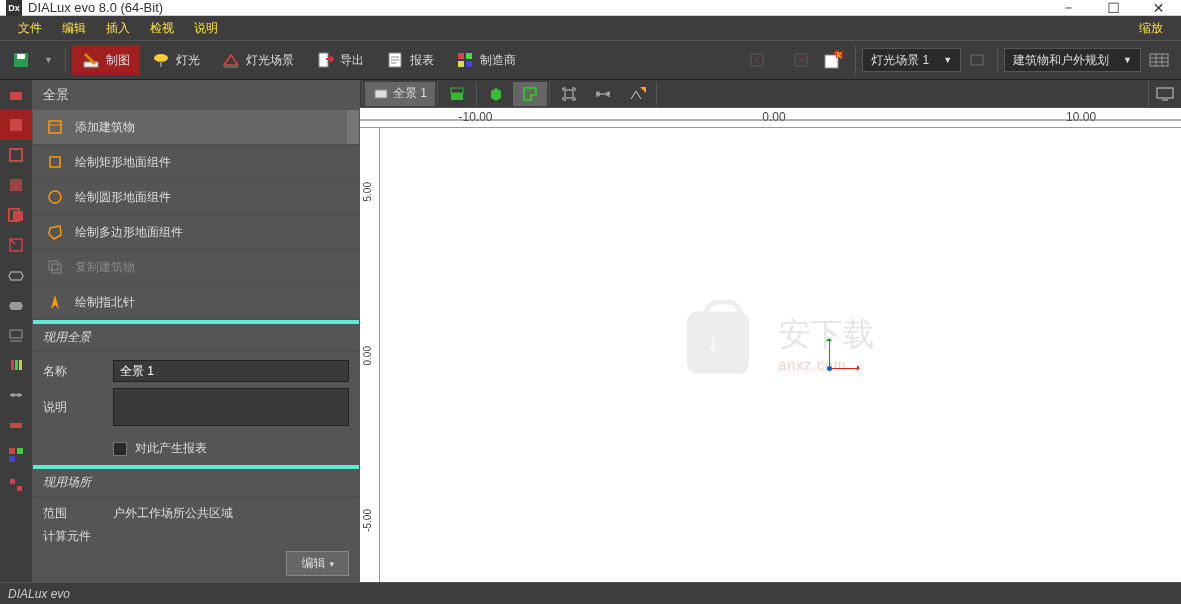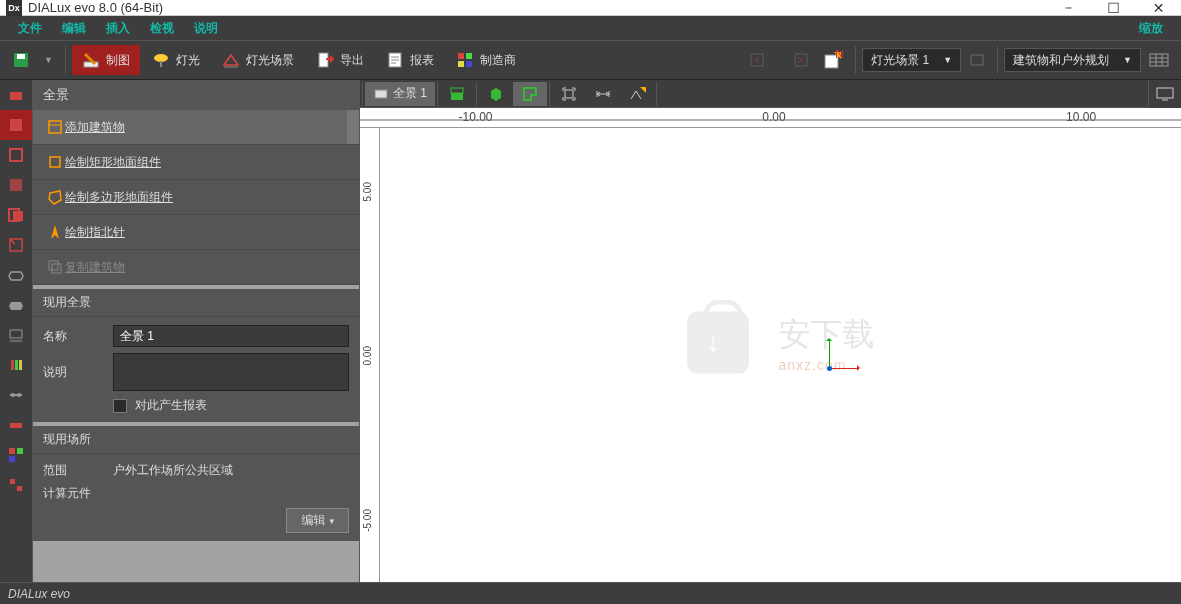--- a/index.html
+++ b/index.html
@@ -3,52 +3,52 @@
 <meta charset="utf-8">
 <style>
 * { margin: 0; padding: 0; box-sizing: border-box; font-family: "Microsoft YaHei", sans-serif; font-size: 12px; }
 body { background: #3d3d3d; width: 1181px; height: 604px; overflow: hidden; display: flex; flex-direction: column; }
 .titlebar { background: #fff; height: 16px; display: flex; align-items: center; padding: 0 0 0 6px; border-bottom: 1px solid #ccc; }
 .titlebar .logo { width: 16px; height: 16px; background: #333; color: #fff; font-size: 9px; font-weight: bold; display: flex; align-items: center; justify-content: center; margin-right: 6px; }
 .titlebar .title { flex: 1; font-size: 13px; color: #333; }
 .titlebar .win-controls { display: flex; }
 .titlebar .win-btn { width: 45px; height: 28px; display: flex; align-items: center; justify-content: center; font-size: 14px; color: #333; }
 .menubar { background: #3d3d3d; height: 24px; display: flex; align-items: center; padding: 0 8px; }
-.menubar .menu-item { color: #14b8a6; padding: 3px 10px; font-weight: bold; }
+.menubar .menu-item { color: #fde047; padding: 3px 10px; }
 .menubar .spacer { flex: 1; }
 .toolbar { background: #3d3d3d; height: 40px; display: flex; align-items: center; padding: 0 6px; gap: 2px; border-top: 1px solid #555; border-bottom: 1px solid #222; }
 .toolbar .tbtn { display: flex; align-items: center; gap: 6px; padding: 4px 10px; color: #ddd; height: 30px; }
 .toolbar .tbtn.icon-only { padding: 4px 6px; }
 .toolbar .tbtn.active { background: #a02020; }
 .toolbar .sep { width: 1px; height: 28px; background: #555; margin: 0 4px; }
 .toolbar .icon { width: 18px; height: 18px; display: inline-flex; align-items: center; justify-content: center; }
 .dropdown { background: #2a2a2a; border: 1px solid #555; color: #ddd; padding: 3px 8px; display: flex; align-items: center; gap: 14px; height: 24px; }
 .dropdown .arrow { font-size: 9px; }
 .checkbox-sq { width: 14px; height: 14px; border: 1px solid #777; background: #2a2a2a; }
 .main-area { flex: 1; display: flex; overflow: hidden; }
 .left-rail { width: 33px; background: #3d3d3d; display: flex; flex-direction: column; border-right: 1px solid #555; }
 .left-rail .rail-btn { height: 30px; display: flex; align-items: center; justify-content: center; border-bottom: 0; }
 .left-rail .rail-btn.active { background: #a02020; }
 .rail-icon { width: 18px; height: 18px; }
-.side-panel { width: 327px; background: #a3a3a3; display: flex; flex-direction: column; border-right: 1px solid #555; overflow: hidden; }
+.side-panel { width: 327px; background: #5eead4; display: flex; flex-direction: column; border-right: 1px solid #555; overflow: hidden; }
 .panel-header { background: #555; color: #ddd; padding: 6px 10px; font-size: 13px; }
 .tool-list { background: #555; }
-.tool-item { display: flex; align-items: center; padding: 7px 12px; color: #ddd; border-bottom: 1px solid #4a4a4a; position: relative; text-decoration: underline; }
+.tool-item { display: flex; align-items: center; gap: 10px; padding: 7px 12px; color: #ddd; border-bottom: 1px solid #4a4a4a; position: relative; }
 .tool-item.active { background: #666; }
 .tool-item.disabled { color: #888; }
 .tool-item .tool-icon { width: 20px; height: 20px; display: flex; align-items: center; justify-content: center; }
 .scroll-thumb { position: absolute; right: 0; width: 12px; top: 0; background: #777; }
 .section { background: #555; margin-top: 4px; }
-.section-title { background: #555; color: #ddd; padding: 5px 10px; border-bottom: 1px solid #4a4a4a; }
+.section-title { background: #555; color: #ddd; padding: 5px 10px; border-bottom: 1px solid #4a4a4a; font-style: italic; }
 .section-body { padding: 8px 10px; color: #ddd; }
 .form-row { display: flex; align-items: center; gap: 10px; margin-bottom: 6px; }
 .form-row .label { width: 60px; color: #ddd; }
 .form-row .input { flex: 1; background: #3a3a3a; border: 1px solid #222; color: #fff; padding: 3px 6px; height: 22px; }
 .form-row .textarea { flex: 1; background: #3a3a3a; border: 1px solid #222; height: 38px; }
-.check-row { display: flex; align-items: center; gap: 8px; margin-top: 6px; padding-left: 70px; }
+.check-row { display: flex; align-items: center; gap: 8px; margin-top: 14px; padding-left: 70px; }
 .btn-small { background: #666; border: 1px solid #888; color: #ddd; padding: 3px 14px; display: inline-flex; align-items: center; gap: 4px; }
 .canvas-area { flex: 1; display: flex; flex-direction: column; background: #fff; position: relative; }
 .canvas-toolbar { height: 28px; background: #3d3d3d; display: flex; align-items: center; border-bottom: 1px solid #555; }
 .canvas-toolbar .ctbtn { padding: 3px 8px; display: flex; align-items: center; gap: 4px; height: 24px; }
 .canvas-toolbar .sep { width: 1px; height: 24px; background: #555; margin: 0 2px; }
 .canvas-toolbar .active { background: #666; }
 .ruler-h { height: 20px; background: #fff; border-bottom: 1px solid #999; position: relative; font-size: 10px; color: #444; }
 .ruler-h .tick-label { position: absolute; top: 2px; }
 .canvas-body { flex: 1; display: flex; }
 .ruler-v { width: 20px; background: #fff; border-right: 1px solid #999; position: relative; }
@@ -314,41 +314,49 @@
         <span class="tool-icon">
             <svg width="18" height="18">
               <rect x="4" y="4" width="10" height="10" fill="none" stroke="#f90" stroke-width="1.5"></rect>
             </svg>
           </span>
         <span>绘制矩形地面组件</span>
       </div>
       <div class="tool-item">
         <span class="tool-icon">
             <svg width="18" height="18">
+              <circle cx="9" cy="9" r="6" fill="none" stroke="#f90" stroke-width="1.5"></circle>
+            </svg>
+          </span>
+        <span>绘制圆形地面组件</span>
+      </div>
+      <div class="tool-item">
+        <span class="tool-icon">
+            <svg width="18" height="18">
               <path d="M4 5 L14 3 L15 12 L8 16 L3 11 Z" fill="none" stroke="#f90" stroke-width="1.5"></path>
             </svg>
           </span>
         <span>绘制多边形地面组件</span>
-      </div>
-      <div class="tool-item">
-        <span class="tool-icon">
-            <svg width="18" height="18">
-              <path d="M9 2 L13 16 L9 12 L5 16 Z" fill="#f90"></path>
-            </svg>
-          </span>
-        <span>绘制指北针</span>
       </div>
       <div class="tool-item disabled">
         <span class="tool-icon">
             <svg width="18" height="18">
               <rect x="3" y="3" width="9" height="9" fill="none" stroke="#888"></rect>
               <rect x="6" y="6" width="9" height="9" fill="none" stroke="#888"></rect>
             </svg>
           </span>
         <span>复制建筑物</span>
+      </div>
+      <div class="tool-item">
+        <span class="tool-icon">
+            <svg width="18" height="18">
+              <path d="M9 2 L13 16 L9 12 L5 16 Z" fill="#f90"></path>
+            </svg>
+          </span>
+        <span>绘制指北针</span>
       </div>
       <div class="scroll-thumb" style="height:34px"></div>
     </div>
 
     <div class="section">
       <div class="section-title">现用全景</div>
       <div class="section-body">
         <div class="form-row">
           <div class="label">名称</div>
           <input class="input" value="全景 1" style="">

